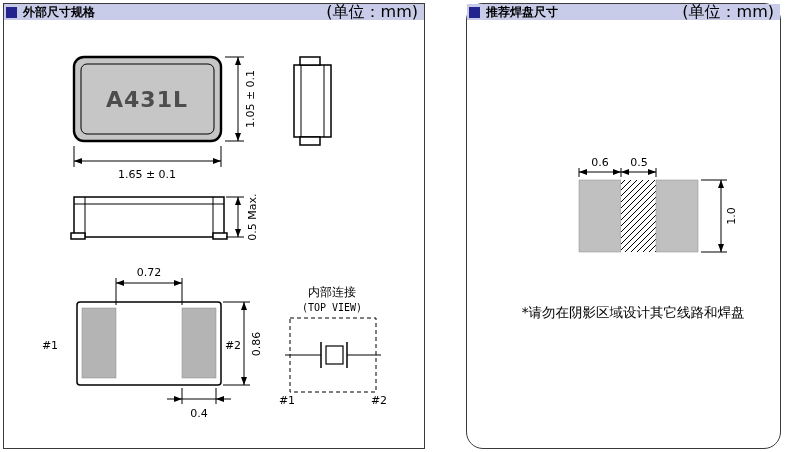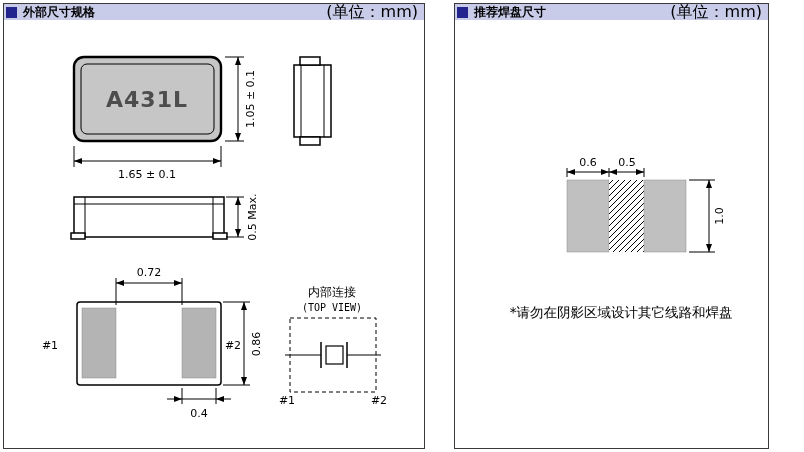--- a/index.html
+++ b/index.html
@@ -5,21 +5,21 @@
   html,body { margin:0; padding:0; background:#ffffff; }
   body {
     width:804px; height:452px; position:relative;
     font-family:"DejaVu Sans", sans-serif;
   }
   .panel {
     position:absolute; top:3px; height:446px;
     border:1px solid #3a3a3a; background:#ffffff; box-sizing:border-box;
   }
   .panel-left  { left:3px;   width:422px; }
-  .panel-right { left:454px; width:315px; }
+  .panel-right { left:466px; width:315px;border-radius:17px; }
   .panel-header {
     height:16px; background:#c9cce9;
     display:flex; align-items:center; gap:6px;
     padding:0 6px 0 2px;
   }
   .hdr-square { width:11px; height:11px; background:#24248f; flex:0 0 auto; }
   .hdr-title  { font-size:12px; font-weight:bold; color:#000; white-space:nowrap; }
   .hdr-unit   { margin-left:auto; font-size:16px; color:#000; white-space:nowrap; }
   .panel-body { position:relative; }
   svg { display:block; }

